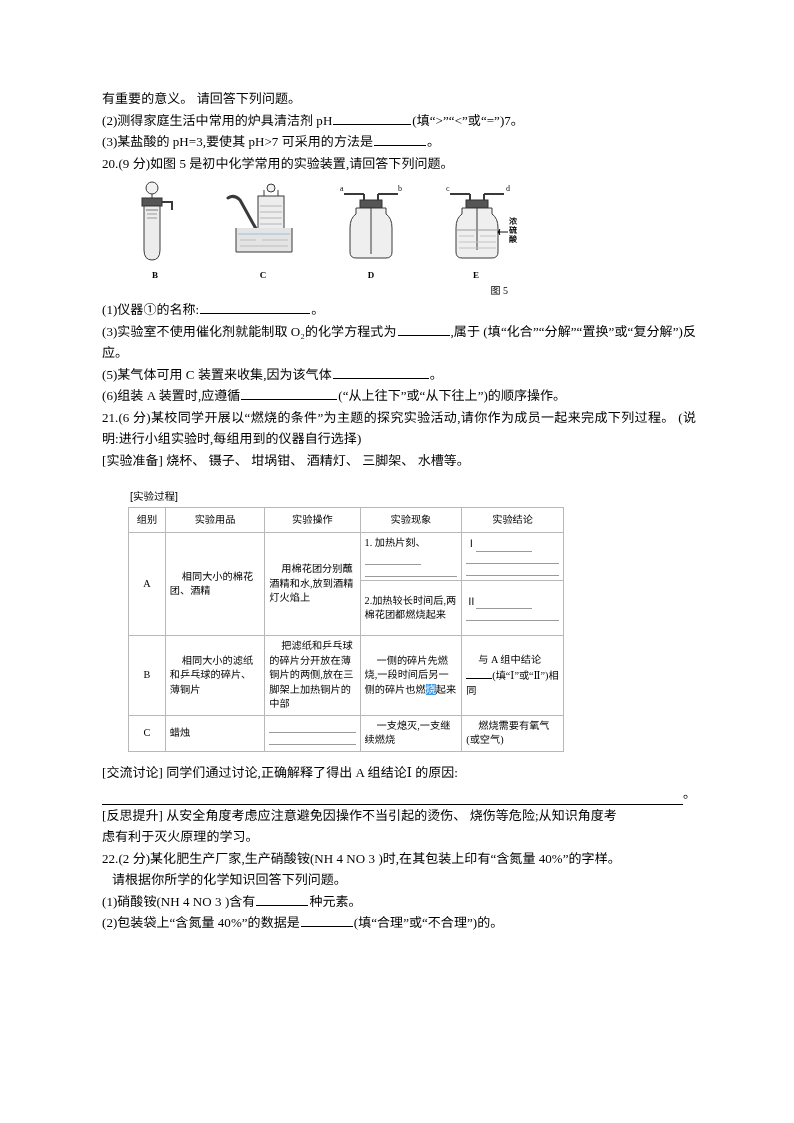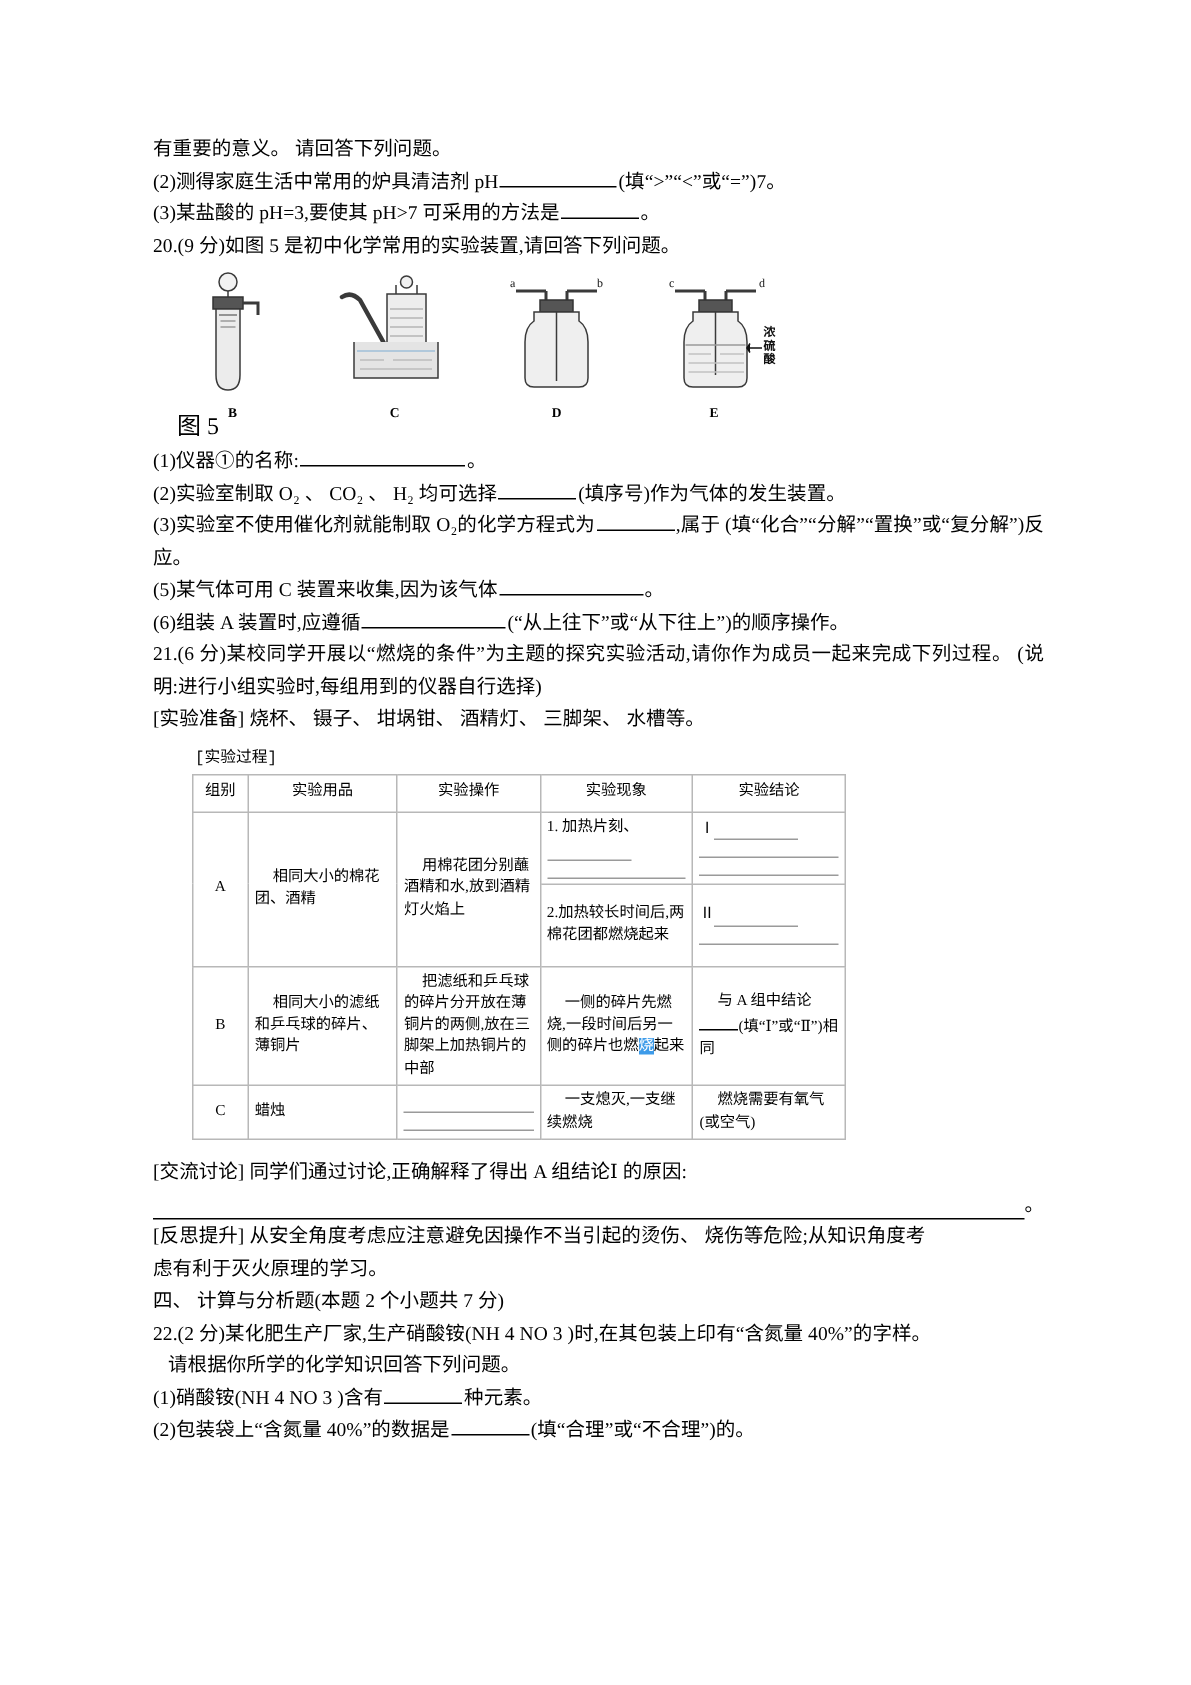--- a/index.html
+++ b/index.html
@@ -62,31 +62,31 @@
     position: absolute;
     bottom: -14px;
     left: 0;
     width: 100%;
     text-align: center;
     font-size: 9px;
     font-weight: bold;
     font-family: "Liberation Serif", serif;
   }
   .fig-caption {
-    text-align: left;
-    font-size: 16px;
+    text-align: right;
+    font-size: 10px;
     width: 390px;
-    margin-top: 4px;
+    margin-top: 16px;
   }
 
   
   .proc-label {
     font-size: 10.5px;
-    margin: 6px 0 4px 28px;
-    font-family: Liberation Mono, monospace;
+    margin: 17px 0 4px 28px;
+    font-family: Liberation Sans, sans-serif;
   }
   table.exp {
     border-collapse: collapse;
     margin-left: 26px;
     width: 436px;
     table-layout: fixed;
     font-size: 10.2px;
     line-height: 14.5px;
     font-family: "Liberation Serif", "DejaVu Serif", serif;
   }
@@ -222,21 +222,20 @@
         </svg>
         <span class="cap" style="left:-8px;">E</span>
       </div>
 
     </div>
     <div class="fig-caption">图 5</div>
   </div>
 
   <p class="para"><span>(1)仪器①的名称:</span><span class="blank b-xl"></span><span>。</span></p>
 
-  <p class="para"><span>(2)实验室制取 O₂ 、 CO₂ 、 H₂ 均可选择</span><span class="blank b-sm"></span><span>(填序号)作为气体的发生装置。</span></p>
 
   <p class="para"><span>(3)实验室不使用催化剂就能制取 O₂的化学方程式为</span><span class="blank b-sm"></span><span>,属于 (填“化合”“分解”“置换”或“复分解”)反应。</span></p>
 
 
   <p class="para"><span>(5)某气体可用 C 装置来收集,因为该气体</span><span class="blank b-lg"></span><span>。</span></p>
 
   <p class="para"><span>(6)组装 A 装置时,应遵循</span><span class="blank b-lg"></span><span>(“从上往下”或“从下往上”)的顺序操作。</span></p>
 
   <p class="para">21.(6 分)某校同学开展以“燃烧的条件”为主题的探究实验活动,请你作为成员一起来完成下列过程。 (说明:进行小组实验时,每组用到的仪器自行选择)</p>
   <p class="para">[实验准备] 烧杯、 镊子、 坩埚钳、 酒精灯、 三脚架、 水槽等。</p>
@@ -307,21 +306,20 @@
 
   <p class="para" style="margin-top:10px;">[交流讨论] 同学们通过讨论,正确解释了得出 A 组结论Ⅰ 的原因:</p>
   <div class="lrow">
     <span class="longline"></span>
       <span class="para">。</span>
   </div>
 
   <p class="para">[反思提升] 从安全角度考虑应注意避免因操作不当引起的烫伤、 烧伤等危险;从知识角度考</p>
   <p class="para">虑有利于灭火原理的学习。</p>
 
-  <p class="para">四、 计算与分析题(本题 2 个小题共 7 分)</p>
   <p class="para">22.(2 分)某化肥生产厂家,生产硝酸铵(NH 4 NO 3 )时,在其包装上印有“含氮量 40%”的字样。</p>
   <p class="para" style="text-indent:10px;">请根据你所学的化学知识回答下列问题。</p>
 
   <p class="para"><span>(1)硝酸铵(NH 4 NO 3 )含有</span><span class="blank b-sm"></span><span>种元素。</span></p>
 
   <p class="para"><span>(2)包装袋上“含氮量 40%”的数据是</span><span class="blank b-sm"></span><span>(填“合理”或“不合理”)的。</span></p>
 
 </div>
 
 </body></html>

